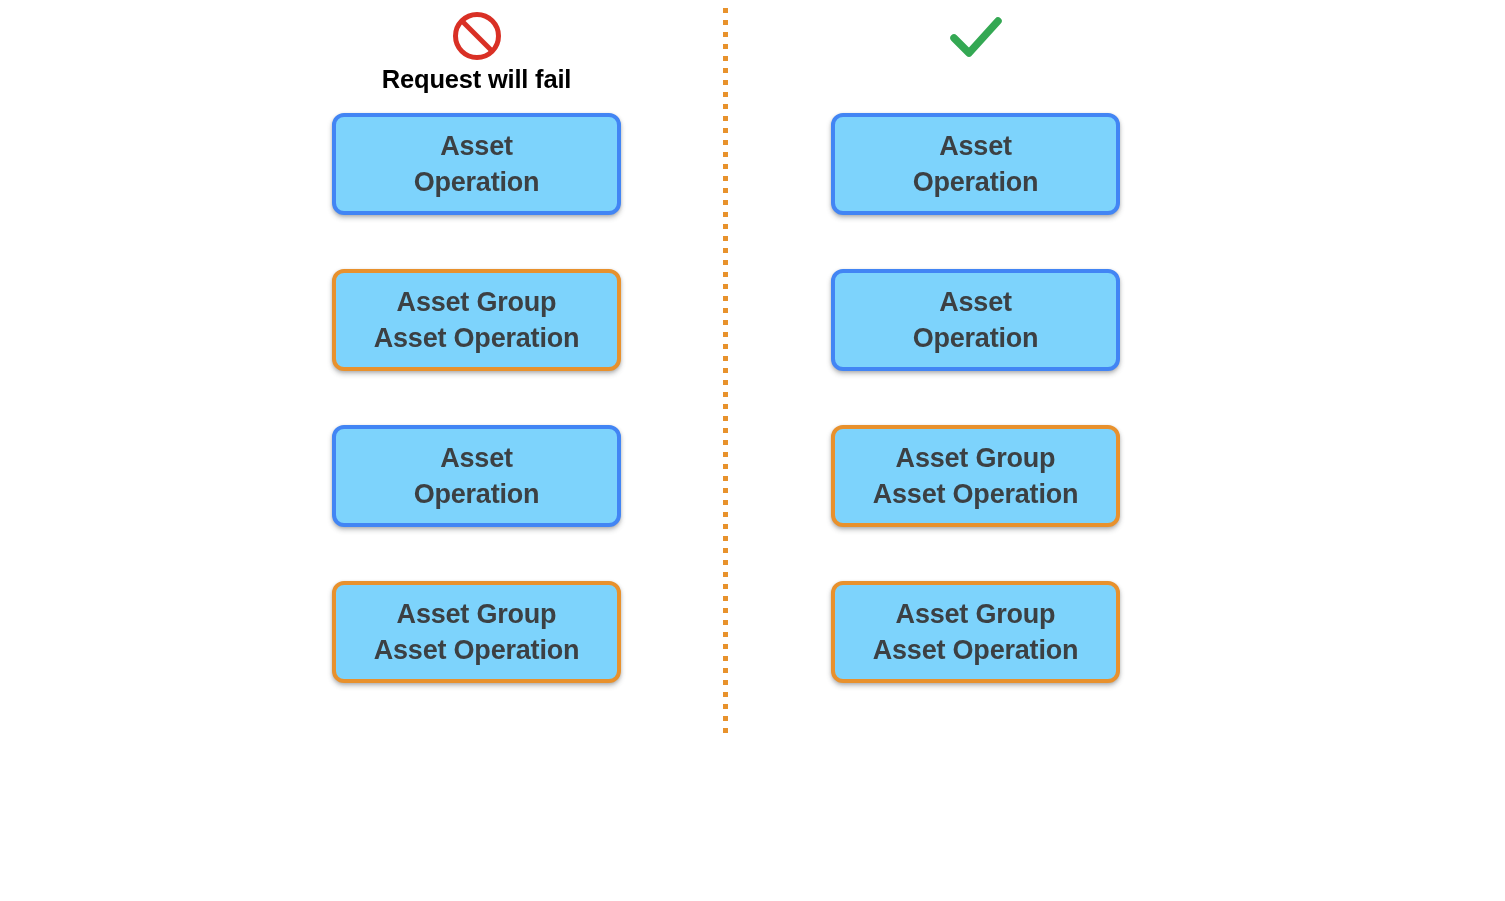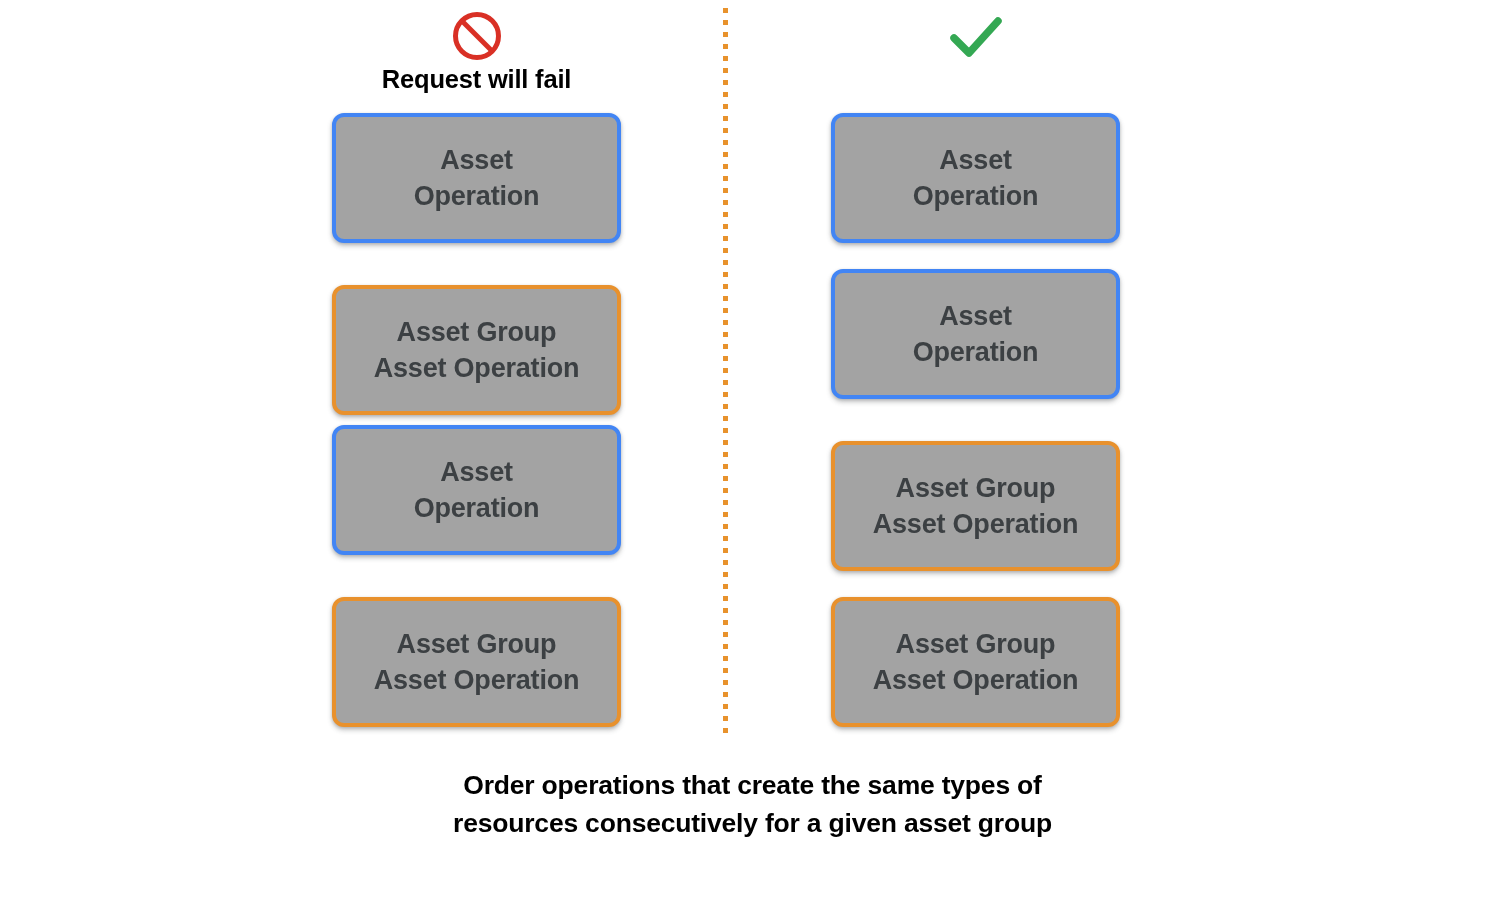--- a/index.html
+++ b/index.html
@@ -65,32 +65,32 @@
     letter-spacing: -0.2px;
     line-height: 30px;
     white-space: nowrap;
   }
 
   
   .card {
     position: absolute;
     left: 0;
     width: 289px;
-    height: 130px;
+    height: 102px;
     box-sizing: border-box;
     border-radius: 12px;
     border: 4px solid #701a75;
-    background: #a3a3a3;
+    background: #7dd3fc;
     display: flex;
     align-items: center;
     justify-content: center;
     box-shadow: 0 3px 5px rgba(60,64,67,0.30), 0 1px 3px rgba(60,64,67,0.18);
   }
   .card.blue   { border-color: #4285f4; }
-  .card.orange { border-color: #e8912d; margin-top: 16px; }
+  .card.orange { border-color: #e8912d; }
 
   .card-text {
     font-size: 27px;
     font-weight: bold;
     color: #3c4043;
     line-height: 36px;
     text-align: center;
     letter-spacing: -0.2px;
     white-space: pre-line;
   }
@@ -173,16 +173,14 @@
     <div class="card orange r2">
       <span class="card-text">Asset Group
 Asset Operation</span>
     </div>
     <div class="card orange r3">
       <span class="card-text">Asset Group
 Asset Operation</span>
     </div>
   </div>
 
-  <div class="caption">Order operations that create the same types of
-resources consecutively for a given asset group</div>
 
 </div>
 
 </body></html>

